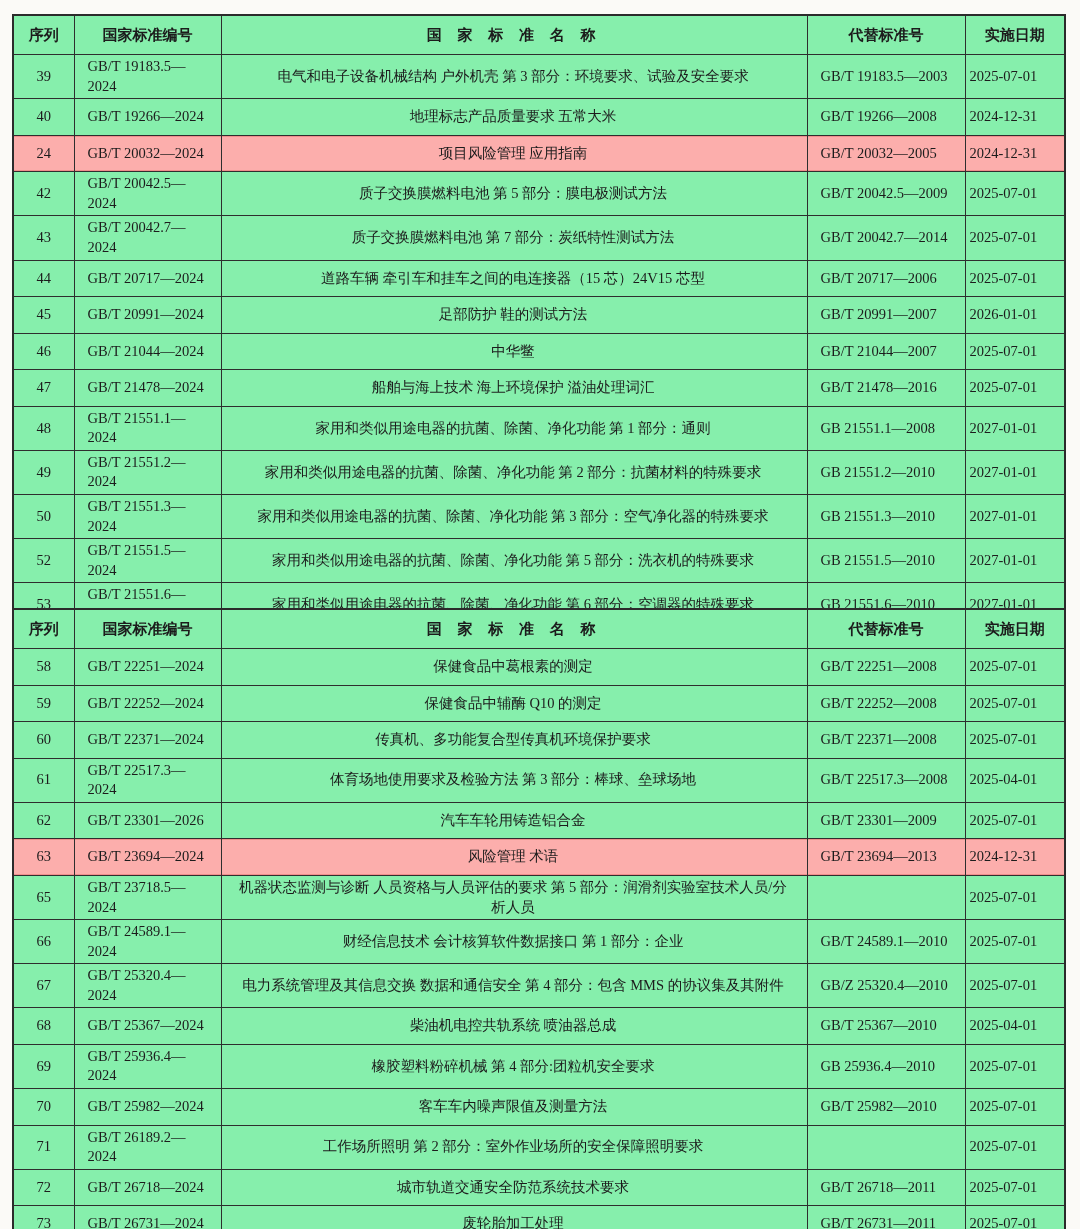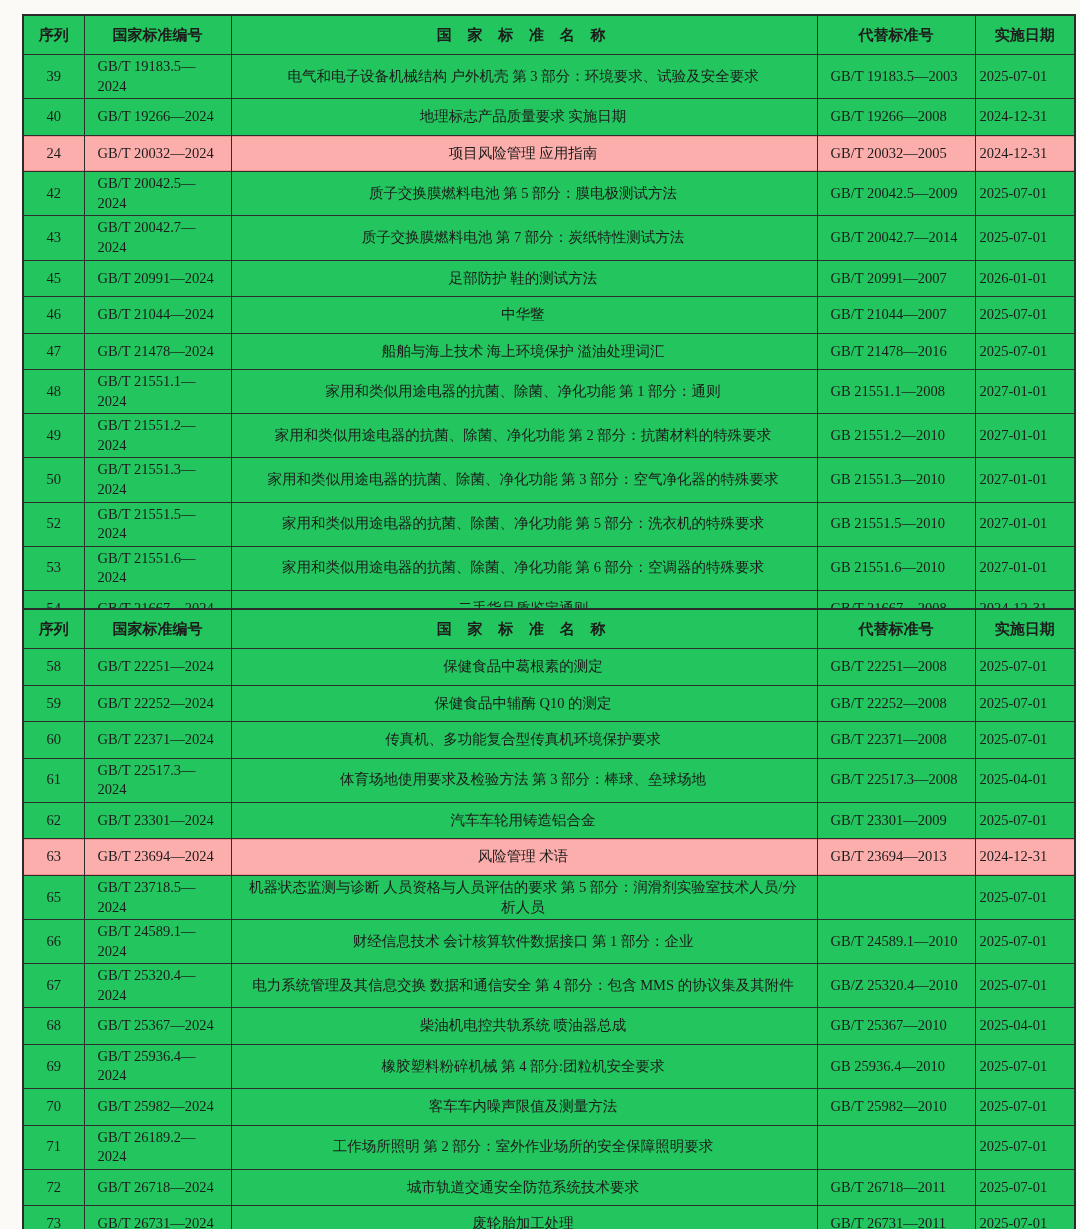--- a/index.html
+++ b/index.html
@@ -4,23 +4,23 @@
 <style>
   html,body { margin:0; padding:0; }
   body {
     width:1080px; height:1229px;
     background:#fbfaf7;
     font-family:"Liberation Serif","DejaVu Serif",serif;
     color:#1c1c1c;
   }
   .doc { position:relative; width:1080px; height:1229px; overflow:hidden; }
   table.std {
-    position:absolute; left:22px; width:1052px;
+    position:absolute; left:12px; width:1052px;
     border-collapse:collapse; table-layout:fixed;
-    background:#22c55e;
+    background:#86efac;
     border:2px solid #2b2b2b;
   }
   #table-1 { top:14px; }
   #table-2 { top:608px; }
   .std th, .std td { border:1px solid #2e2e2e; overflow:hidden; }
   .std th {
     height:34px; font-weight:bold; font-size:15px;
     text-align:center; padding:2px 4px;
   }
   .std th.name-h { letter-spacing:6px; }
@@ -60,21 +60,21 @@
         <tr>
           <td class="c-seq">39</td>
           <td class="c-code">GB/T 19183.5—2024</td>
           <td class="c-name">电气和电子设备机械结构 户外机壳 第 3 部分：环境要求、试验及安全要求</td>
           <td class="c-repl">GB/T 19183.5—2003</td>
           <td class="c-date">2025-07-01</td>
         </tr>
         <tr>
           <td class="c-seq">40</td>
           <td class="c-code">GB/T 19266—2024</td>
-          <td class="c-name">地理标志产品质量要求 实施日期</td>
+          <td class="c-name">地理标志产品质量要求 五常大米</td>
           <td class="c-repl">GB/T 19266—2008</td>
           <td class="c-date">2024-12-31</td>
         </tr>
         <tr class="hl">
           <td class="c-seq">24</td>
           <td class="c-code">GB/T 20032—2024</td>
           <td class="c-name">项目风险管理 应用指南</td>
           <td class="c-repl">GB/T 20032—2005</td>
           <td class="c-date">2024-12-31</td>
         </tr>
@@ -83,20 +83,27 @@
           <td class="c-code">GB/T 20042.5—2024</td>
           <td class="c-name">质子交换膜燃料电池 第 5 部分：膜电极测试方法</td>
           <td class="c-repl">GB/T 20042.5—2009</td>
           <td class="c-date">2025-07-01</td>
         </tr>
         <tr>
           <td class="c-seq">43</td>
           <td class="c-code">GB/T 20042.7—2024</td>
           <td class="c-name">质子交换膜燃料电池 第 7 部分：炭纸特性测试方法</td>
           <td class="c-repl">GB/T 20042.7—2014</td>
+          <td class="c-date">2025-07-01</td>
+        </tr>
+        <tr>
+          <td class="c-seq">44</td>
+          <td class="c-code">GB/T 20717—2024</td>
+          <td class="c-name">道路车辆 牵引车和挂车之间的电连接器（15 芯）24V15 芯型</td>
+          <td class="c-repl">GB/T 20717—2006</td>
           <td class="c-date">2025-07-01</td>
         </tr>
         <tr>
           <td class="c-seq">45</td>
           <td class="c-code">GB/T 20991—2024</td>
           <td class="c-name">足部防护 鞋的测试方法</td>
           <td class="c-repl">GB/T 20991—2007</td>
           <td class="c-date">2026-01-01</td>
         </tr>
         <tr>
@@ -220,21 +227,21 @@
         </tr>
         <tr>
           <td class="c-seq">61</td>
           <td class="c-code">GB/T 22517.3—2024</td>
           <td class="c-name">体育场地使用要求及检验方法 第 3 部分：棒球、垒球场地</td>
           <td class="c-repl">GB/T 22517.3—2008</td>
           <td class="c-date">2025-04-01</td>
         </tr>
         <tr>
           <td class="c-seq">62</td>
-          <td class="c-code">GB/T 23301—2024</td>
+          <td class="c-code">GB/T 23301—2026</td>
           <td class="c-name">汽车车轮用铸造铝合金</td>
           <td class="c-repl">GB/T 23301—2009</td>
           <td class="c-date">2025-07-01</td>
         </tr>
         <tr class="hl">
           <td class="c-seq">63</td>
           <td class="c-code">GB/T 23694—2024</td>
           <td class="c-name">风险管理 术语</td>
           <td class="c-repl">GB/T 23694—2013</td>
           <td class="c-date">2024-12-31</td>

